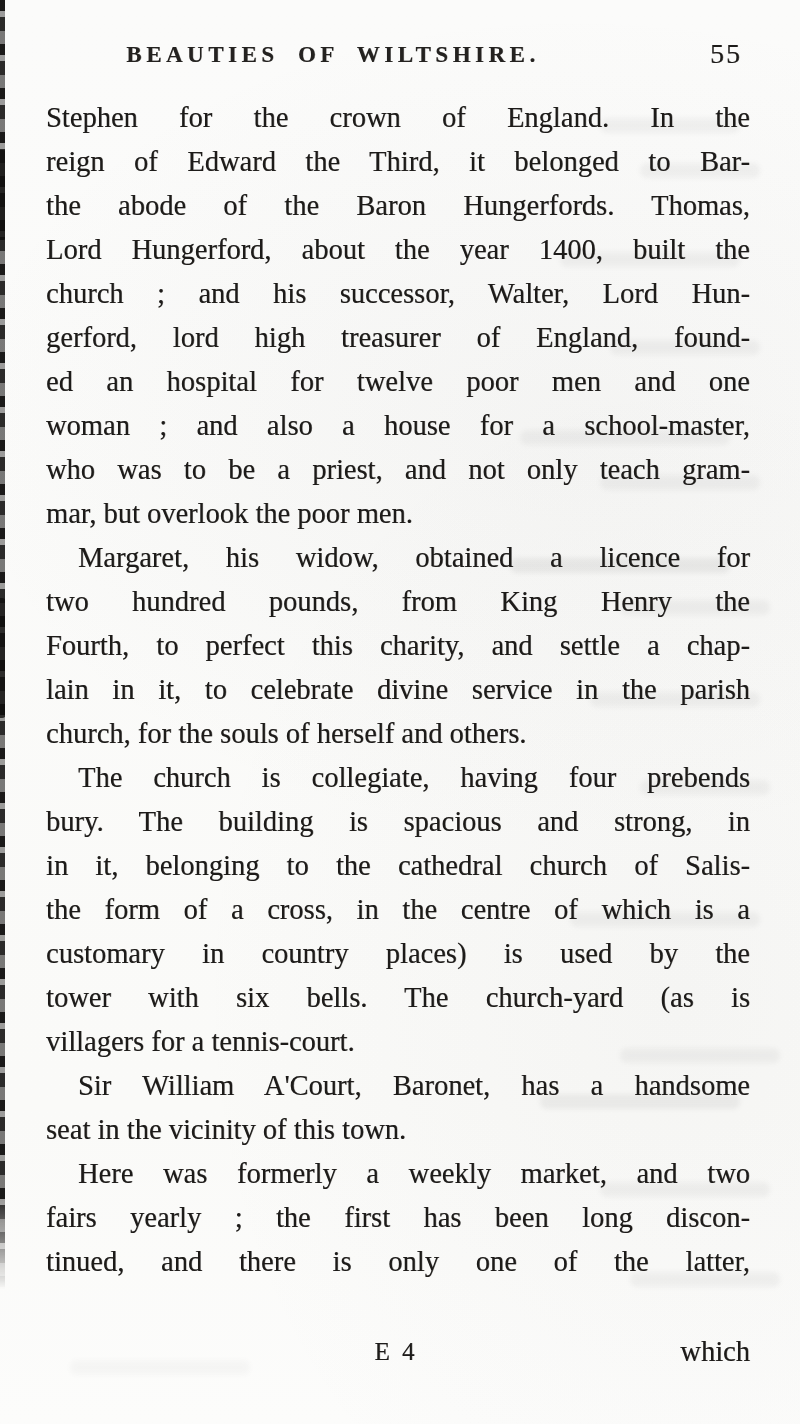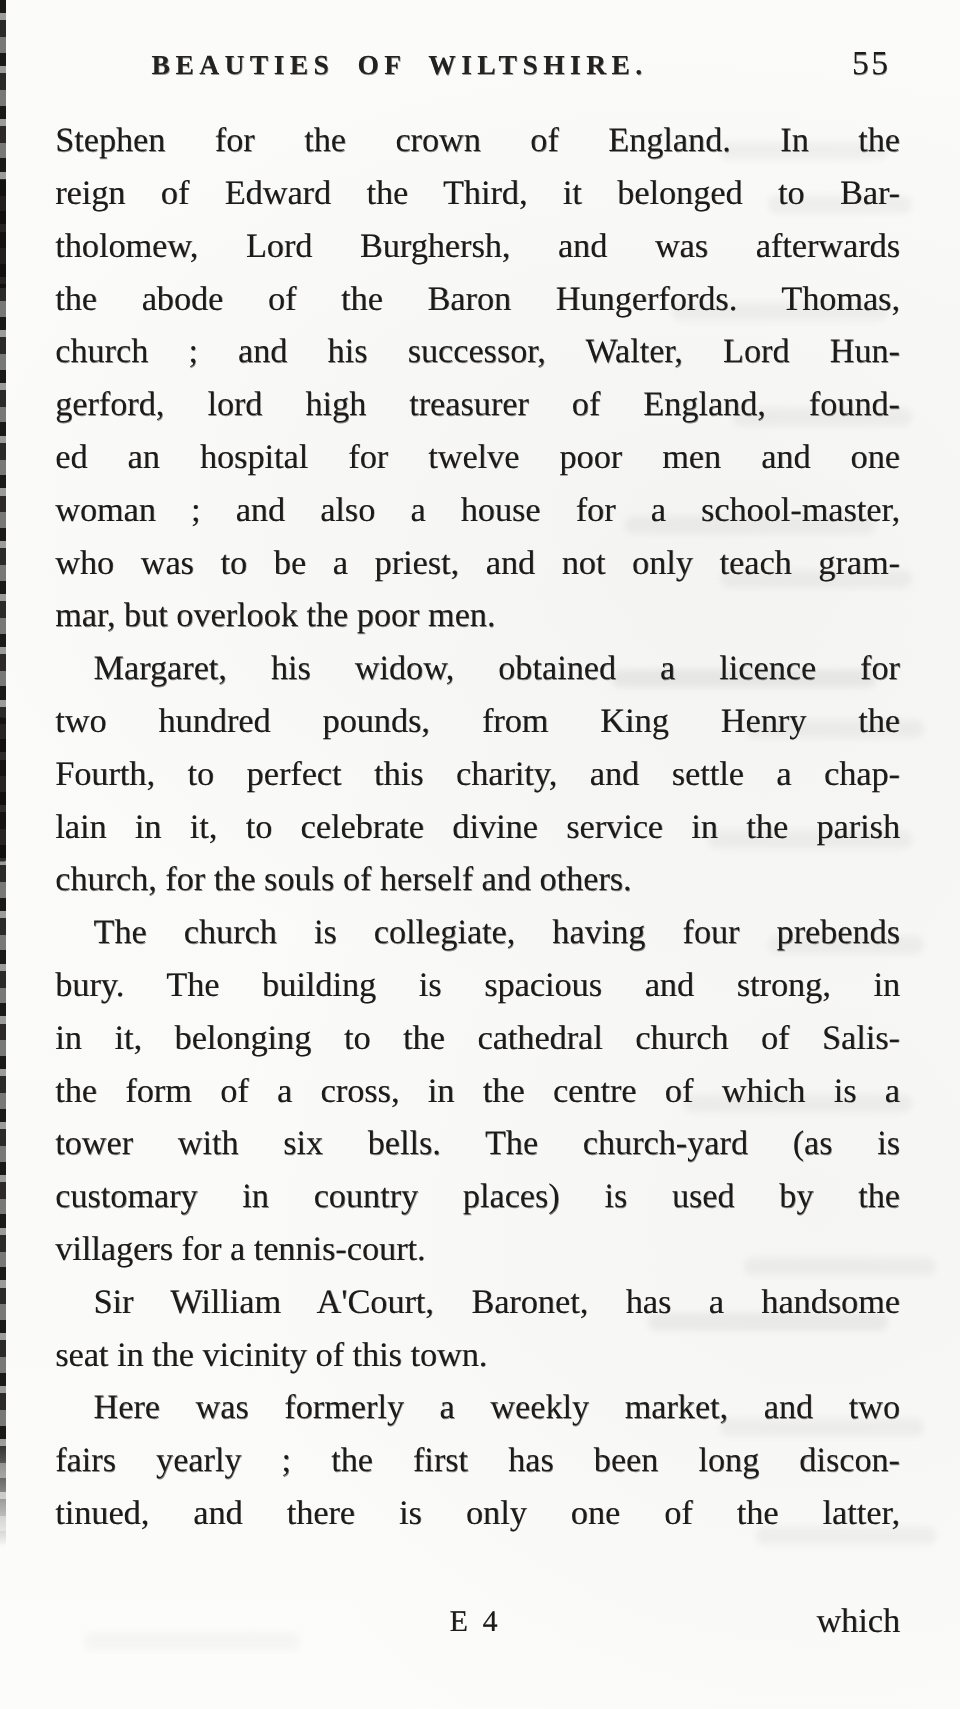--- a/index.html
+++ b/index.html
@@ -182,43 +182,43 @@
 
 <div class="running-head">
   <span class="running-title">BEAUTIES OF WILTSHIRE.</span>
   <span class="page-number">55</span>
 </div>
 
 <div class="page-body">
     <div class="paragraph">
       <div class="line">Stephen for the crown of England. In the</div>
       <div class="line">reign of Edward the Third, it belonged to Bar-</div>
-      <div class="line">tholomew, Lord Burghersh, and was afterwards</div>
       <div class="line">the abode of the Baron Hungerfords. Thomas,</div>
+      <div class="line">Lord Hungerford, about the year 1400, built the</div>
       <div class="line">church ; and his successor, Walter, Lord Hun-</div>
       <div class="line">gerford, lord high treasurer of England, found-</div>
       <div class="line">ed an hospital for twelve poor men and one</div>
       <div class="line">woman ; and also a house for a school-master,</div>
       <div class="line">who was to be a priest, and not only teach gram-</div>
       <div class="line ragged">mar, but overlook the poor men.</div>
     </div>
     <div class="paragraph indent">
       <div class="line">Margaret, his widow, obtained a licence for</div>
       <div class="line">two hundred pounds, from King Henry the</div>
       <div class="line">Fourth, to perfect this charity, and settle a chap-</div>
       <div class="line">lain in it, to celebrate divine service in the parish</div>
       <div class="line ragged">church, for the souls of herself and others.</div>
     </div>
     <div class="paragraph indent">
       <div class="line">The church is collegiate, having four prebends</div>
       <div class="line">bury. The building is spacious and strong, in</div>
       <div class="line">in it, belonging to the cathedral church of Salis-</div>
       <div class="line">the form of a cross, in the centre of which is a</div>
+      <div class="line">customary in country places) is used by the</div>
       <div class="line">tower with six bells. The church-yard (as is</div>
-      <div class="line">customary in country places) is used by the</div>
       <div class="line ragged">villagers for a tennis-court.</div>
     </div>
     <div class="paragraph indent">
       <div class="line">Sir William A'Court, Baronet, has a handsome</div>
       <div class="line ragged">seat in the vicinity of this town.</div>
     </div>
     <div class="paragraph indent">
       <div class="line">Here was formerly a weekly market, and two</div>
       <div class="line">fairs yearly ; the first has been long discon-</div>
       <div class="line">tinued, and there is only one of the latter,</div>

